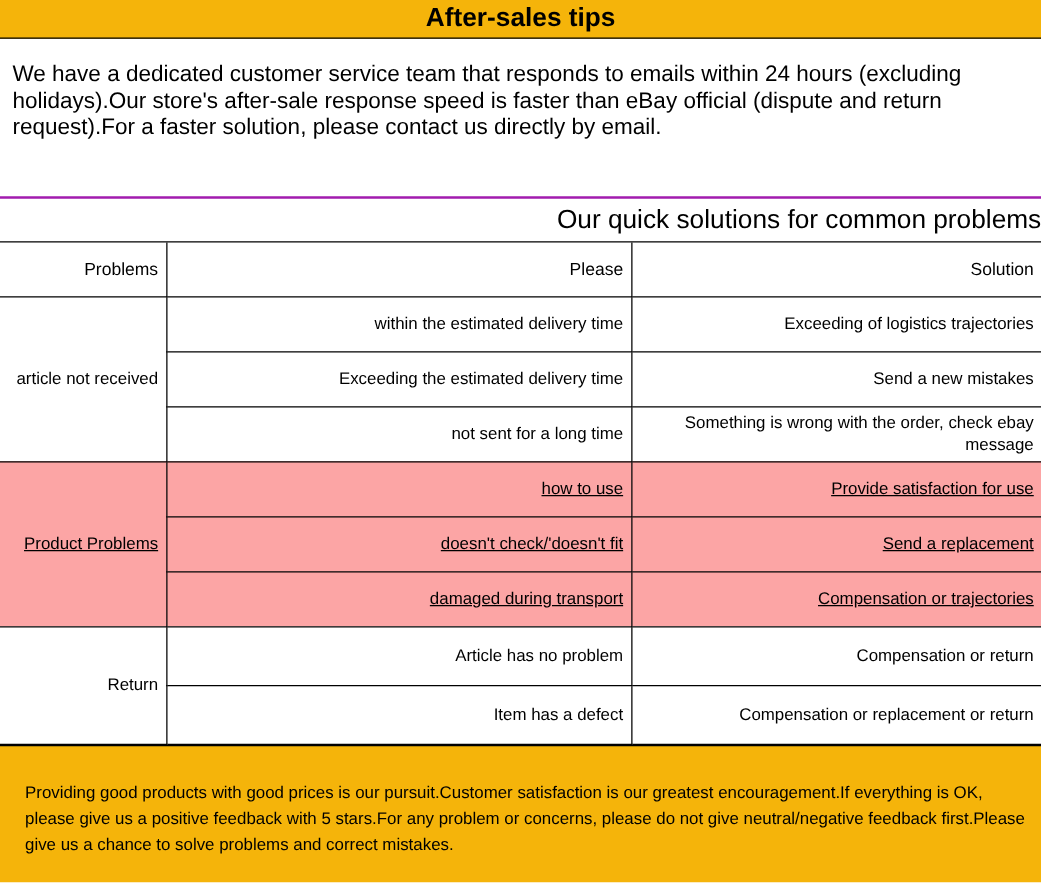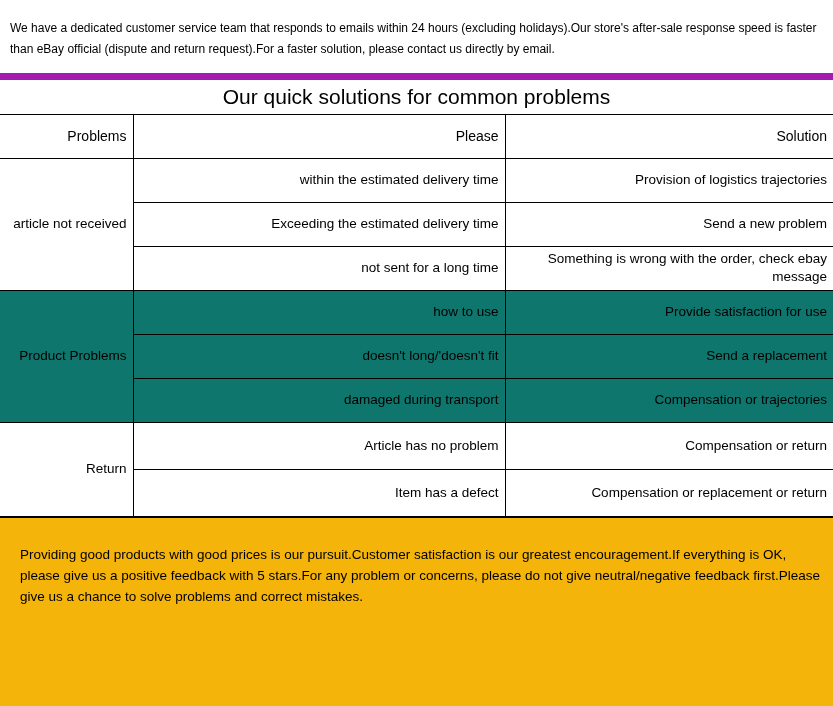--- a/index.html
+++ b/index.html
@@ -29,32 +29,32 @@
     text-align: center;
     font-size: 21px;
     font-weight: bold;
     line-height: 30px;
     height: 31px;
     box-sizing: border-box;
   }
 
   
   .intro {
-    border-bottom: 7px solid #a21caf;
+    border-bottom: 2px solid #a21caf;
     padding: 18px 10px 14px 10px;
-    font-size: 12px;
+    font-size: 18px;
     line-height: 21px;
     box-sizing: border-box;
-    height: 80px;
+    height: 128px;
   }
 
   
   .subheading {
     border-bottom: 1px solid #000;
-    text-align: center;
+    text-align: right;
     font-size: 21px;
     line-height: 34px;
     height: 35px;
     box-sizing: border-box;
   }
 
   
   table.grid {
     border-collapse: collapse;
     width: 833px;
@@ -77,38 +77,39 @@
     border-right: none;
   }
   col.c1 { width: 133px; }
   col.c2 { width: 372px; }
   col.c3 { width: 328px; }
 
   tr.head td { height: 43px; font-size: 14px; }
   tr.body td { height: 44px; }
   tr.tall td { height: 47px; }
 
-  .green { background: #0f766e; }
+  .green { background: #fca5a5; text-decoration: underline; }
 
   
   .footer {
     background: #f5b40a;
     border-top: 1px solid #000;
     flex: 1 1 auto;
     padding: 26px 10px 10px 20px;
     font-size: 13.5px;
     line-height: 21px;
     box-sizing: border-box;
   }
 </style>
 </head>
 <body>
 
 <div class="page">
 
+  <div class="banner">After-sales tips</div>
 
   <div class="intro">We have a dedicated customer service team that responds to emails within 24 hours (excluding holidays).Our store's after-sale response speed is faster than eBay official (dispute and return request).For a faster solution, please contact us directly by email.</div>
 
   <div class="subheading">Our quick solutions for common problems</div>
 
   <table class="grid">
     <colgroup>
       <col class="c1">
         <col class="c2">
         <col class="c3">
@@ -116,38 +117,38 @@
     <tbody>
       <tr class="head">
         <td class="firstcol">Problems</td>
         <td>Please</td>
         <td class="lastcol">Solution</td>
       </tr>
 
       <tr class="body">
         <td class="firstcol" rowspan="3">article not received</td>
         <td>within the estimated delivery time</td>
-        <td class="lastcol">Provision of logistics trajectories</td>
+        <td class="lastcol">Exceeding of logistics trajectories</td>
       </tr>
       <tr class="body">
         <td>Exceeding the estimated delivery time</td>
-        <td class="lastcol">Send a new problem</td>
+        <td class="lastcol">Send a new mistakes</td>
       </tr>
       <tr class="body">
         <td>not sent for a long time</td>
         <td class="lastcol">Something is wrong with the order, check ebay message</td>
       </tr>
 
       <tr class="body">
         <td class="firstcol green" rowspan="3">Product Problems</td>
         <td class="green">how to use</td>
         <td class="lastcol green">Provide satisfaction for use</td>
       </tr>
       <tr class="body">
-        <td class="green">doesn't long/'doesn't fit</td>
+        <td class="green">doesn't check/'doesn't fit</td>
         <td class="lastcol green">Send a replacement</td>
       </tr>
       <tr class="body">
         <td class="green">damaged during transport</td>
         <td class="lastcol green">Compensation or trajectories</td>
       </tr>
 
       <tr class="tall">
         <td class="firstcol" rowspan="2">Return</td>
         <td>Article has no problem</td>

